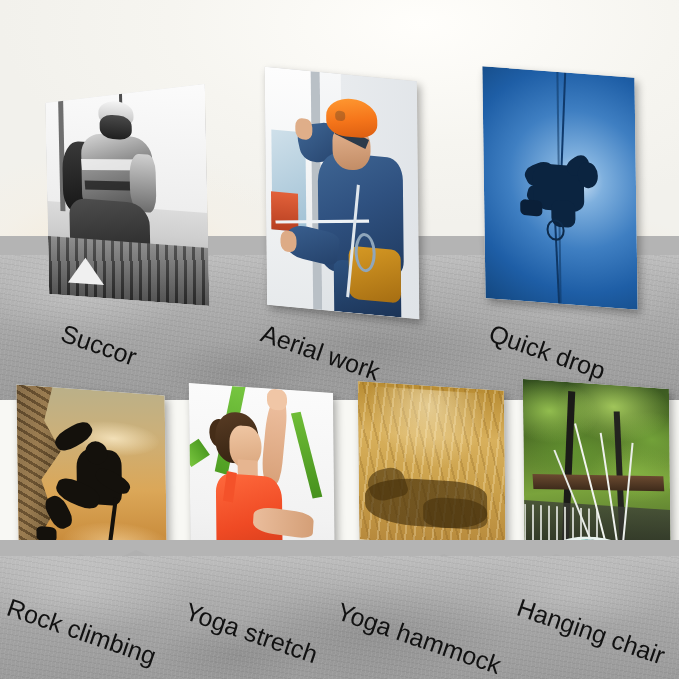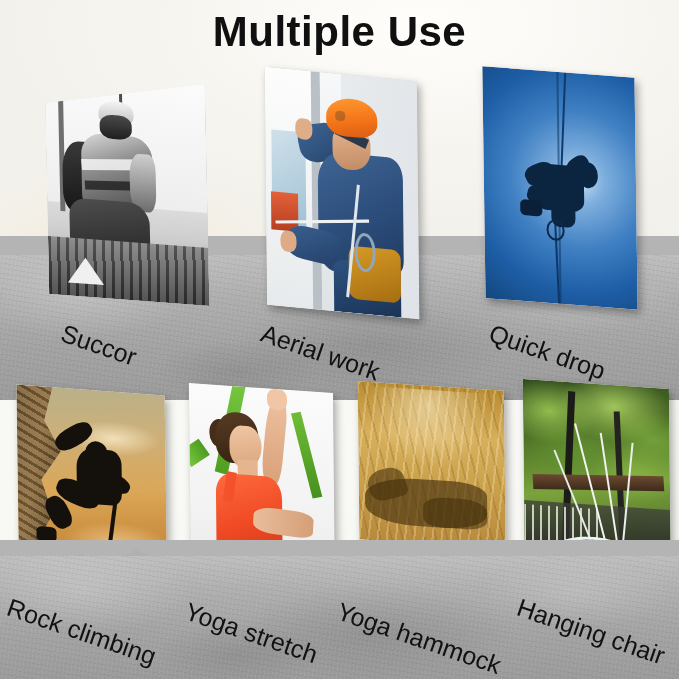--- a/index.html
+++ b/index.html
@@ -399,15 +399,14 @@
   </svg>
   <div class="stone bot">
     <div class="grain"></div>
   </div>
 
   <div class="label" style="left:8px;top:592px;transform:rotate(19deg);">Rock climbing</div>
   <div class="label" style="left:186px;top:596px;transform:rotate(19deg);">Yoga stretch</div>
   <div class="label" style="left:338px;top:596px;transform:rotate(19deg);">Yoga hammock</div>
   <div class="label" style="left:518px;top:592px;transform:rotate(19deg);">Hanging chair</div>
 
-  <div class="title">Multiple Use</div>
 
 </div>
 
 </body></html>

